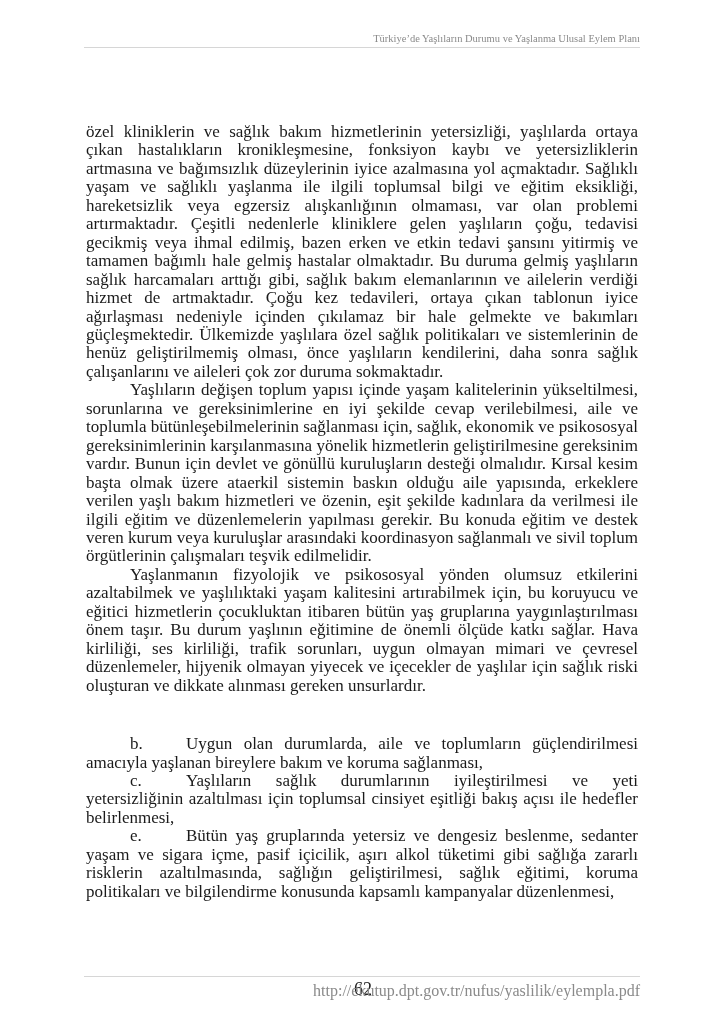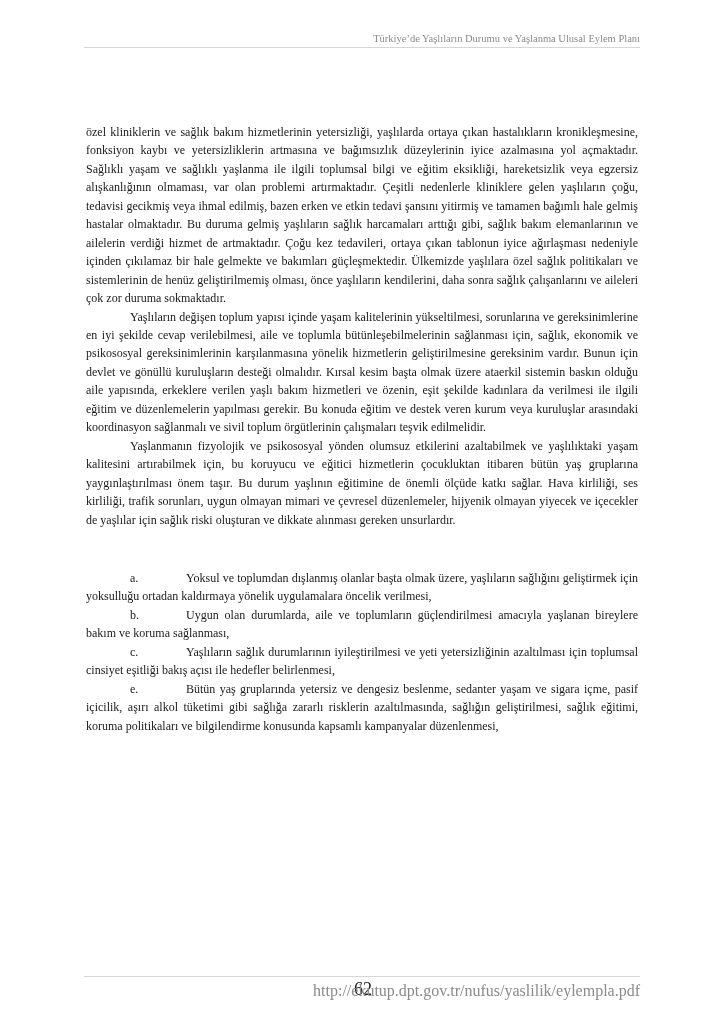--- a/index.html
+++ b/index.html
@@ -1,21 +1,21 @@
 <!DOCTYPE html>
 <html><head>
   <meta charset="utf-8">
   <style>
     html, body { margin: 0; padding: 0; background: #ffffff; }
     body { width: 724px; height: 1024px; position: relative; overflow: hidden;
            font-family: "Liberation Serif", "DejaVu Serif", serif; color: #1a1a1a; }
     .page-header { position: absolute; left: 84px; top: 30px; width: 556px; height: 17px;
                    border-bottom: 1px solid #d6d6d6; }
     .page-header .title { position: absolute; right: 0; top: 3px; font-size: 10.5px; color: #8a8a8a; white-space: nowrap; text-align: center; }
-    .body { position: absolute; left: 86px; top: 123px; width: 552px; font-size: 12px; line-height: 18.45px; }
+    .body { position: absolute; left: 86px; top: 123px; width: 552px; font-size: 17px; line-height: 18.45px; }
     .body p { margin: 0; text-align: justify; }
     .body p.indent { text-indent: 44px; }
     .heading { margin: 0; font-weight: bold; padding-left: 44px; }
     .gap { height: 21px; }
     .gap2 { height: 19px; }
     .item { margin: 0; text-align: justify; text-indent: 44px; }
     .item .letter { display: inline-block; width: 56px; text-indent: 0; }
     .page-footer { position: absolute; left: 84px; top: 976px; width: 556px; border-top: 1px solid #d6d6d6; }
     .page-footer .num { position: absolute; left: 270px; top: 2px; font-size: 18px; color: #222; }
     .page-footer .url { position: absolute; right: 0; top: 5px; font-size: 16px; color: #8a8a8a; white-space: nowrap; }
@@ -26,21 +26,20 @@
 <div class="page-header">
   <span class="title">Türkiye’de Yaşlıların Durumu ve Yaşlanma Ulusal Eylem Planı</span>
 </div>
 
 <div class="body">
   <p>özel kliniklerin ve sağlık bakım hizmetlerinin yetersizliği, yaşlılarda ortaya çıkan hastalıkların kronikleşmesine, fonksiyon kaybı ve yetersizliklerin  artmasına ve bağımsızlık düzeylerinin iyice azalmasına yol açmaktadır. Sağlıklı yaşam ve sağlıklı yaşlanma ile ilgili toplumsal bilgi ve eğitim eksikliği, hareketsizlik veya egzersiz alışkanlığının olmaması, var olan problemi artırmaktadır. Çeşitli nedenlerle kliniklere gelen yaşlıların çoğu, tedavisi gecikmiş veya ihmal edilmiş, bazen erken ve etkin tedavi şansını yitirmiş ve tamamen bağımlı hale gelmiş hastalar olmaktadır. Bu duruma gelmiş yaşlıların sağlık harcamaları arttığı gibi, sağlık bakım elemanlarının ve ailelerin verdiği hizmet de artmaktadır. Çoğu kez tedavileri, ortaya çıkan tablonun iyice ağırlaşması nedeniyle içinden çıkılamaz bir hale gelmekte ve bakımları güçleşmektedir. Ülkemizde yaşlılara özel sağlık politikaları ve sistemlerinin de henüz geliştirilmemiş olması, önce yaşlıların kendilerini, daha sonra sağlık çalışanlarını ve aileleri çok zor duruma sokmaktadır.</p>
   <p class="indent">Yaşlıların değişen toplum yapısı içinde yaşam kalitelerinin yükseltilmesi, sorunlarına ve gereksinimlerine en iyi şekilde cevap verilebilmesi, aile ve toplumla bütünleşebilmelerinin sağlanması için, sağlık, ekonomik ve psikososyal gereksinimlerinin karşılanmasına yönelik hizmetlerin geliştirilmesine gereksinim vardır. Bunun için devlet ve gönüllü kuruluşların desteği olmalıdır. Kırsal kesim başta olmak üzere ataerkil sistemin baskın olduğu aile yapısında, erkeklere verilen yaşlı bakım hizmetleri ve özenin, eşit şekilde kadınlara da verilmesi ile ilgili eğitim ve düzenlemelerin yapılması gerekir. Bu konuda eğitim ve destek veren kurum veya kuruluşlar arasındaki koordinasyon sağlanmalı ve sivil toplum örgütlerinin çalışmaları teşvik edilmelidir.</p>
   <p class="indent">Yaşlanmanın fizyolojik ve psikososyal yönden olumsuz etkilerini azaltabilmek ve yaşlılıktaki yaşam kalitesini artırabilmek için, bu koruyucu ve eğitici hizmetlerin çocukluktan itibaren bütün yaş gruplarına yaygınlaştırılması önem taşır. Bu durum yaşlının eğitimine de önemli ölçüde katkı sağlar. Hava kirliliği, ses kirliliği, trafik sorunları, uygun olmayan mimari ve çevresel düzenlemeler, hijyenik olmayan yiyecek ve içecekler de yaşlılar için sağlık riski oluşturan ve dikkate alınması gereken unsurlardır.</p>
   <div class="gap"></div>
   <div class="gap2"></div>
-  <p class="item"><span class="letter">a.</span><span>Yoksul ve toplumdan dışlanmış olanlar başta olmak üzere, yaşlıların sağlığını geliştirmek için yoksulluğu ortadan kaldırmaya yönelik uygulamalara öncelik verilmesi,</span></p>
   <p class="item"><span class="letter">b.</span><span>Uygun olan durumlarda, aile ve toplumların güçlendirilmesi amacıyla yaşlanan bireylere bakım ve koruma sağlanması,</span></p>
   <p class="item"><span class="letter">c.</span><span>Yaşlıların sağlık durumlarının iyileştirilmesi ve yeti yetersizliğinin azaltılması için toplumsal cinsiyet eşitliği bakış açısı ile hedefler belirlenmesi,</span></p>
   <p class="item"><span class="letter">e.</span><span>Bütün yaş gruplarında yetersiz ve dengesiz beslenme, sedanter yaşam ve sigara içme, pasif içicilik, aşırı alkol tüketimi gibi sağlığa zararlı risklerin azaltılmasında, sağlığın geliştirilmesi, sağlık eğitimi, koruma politikaları ve bilgilendirme konusunda kapsamlı kampanyalar düzenlenmesi,</span></p>
 </div>
 
 <div class="page-footer">
   <span class="num">62</span>
   <span class="url">http://ekutup.dpt.gov.tr/nufus/yaslilik/eylempla.pdf</span>
 </div>
 

